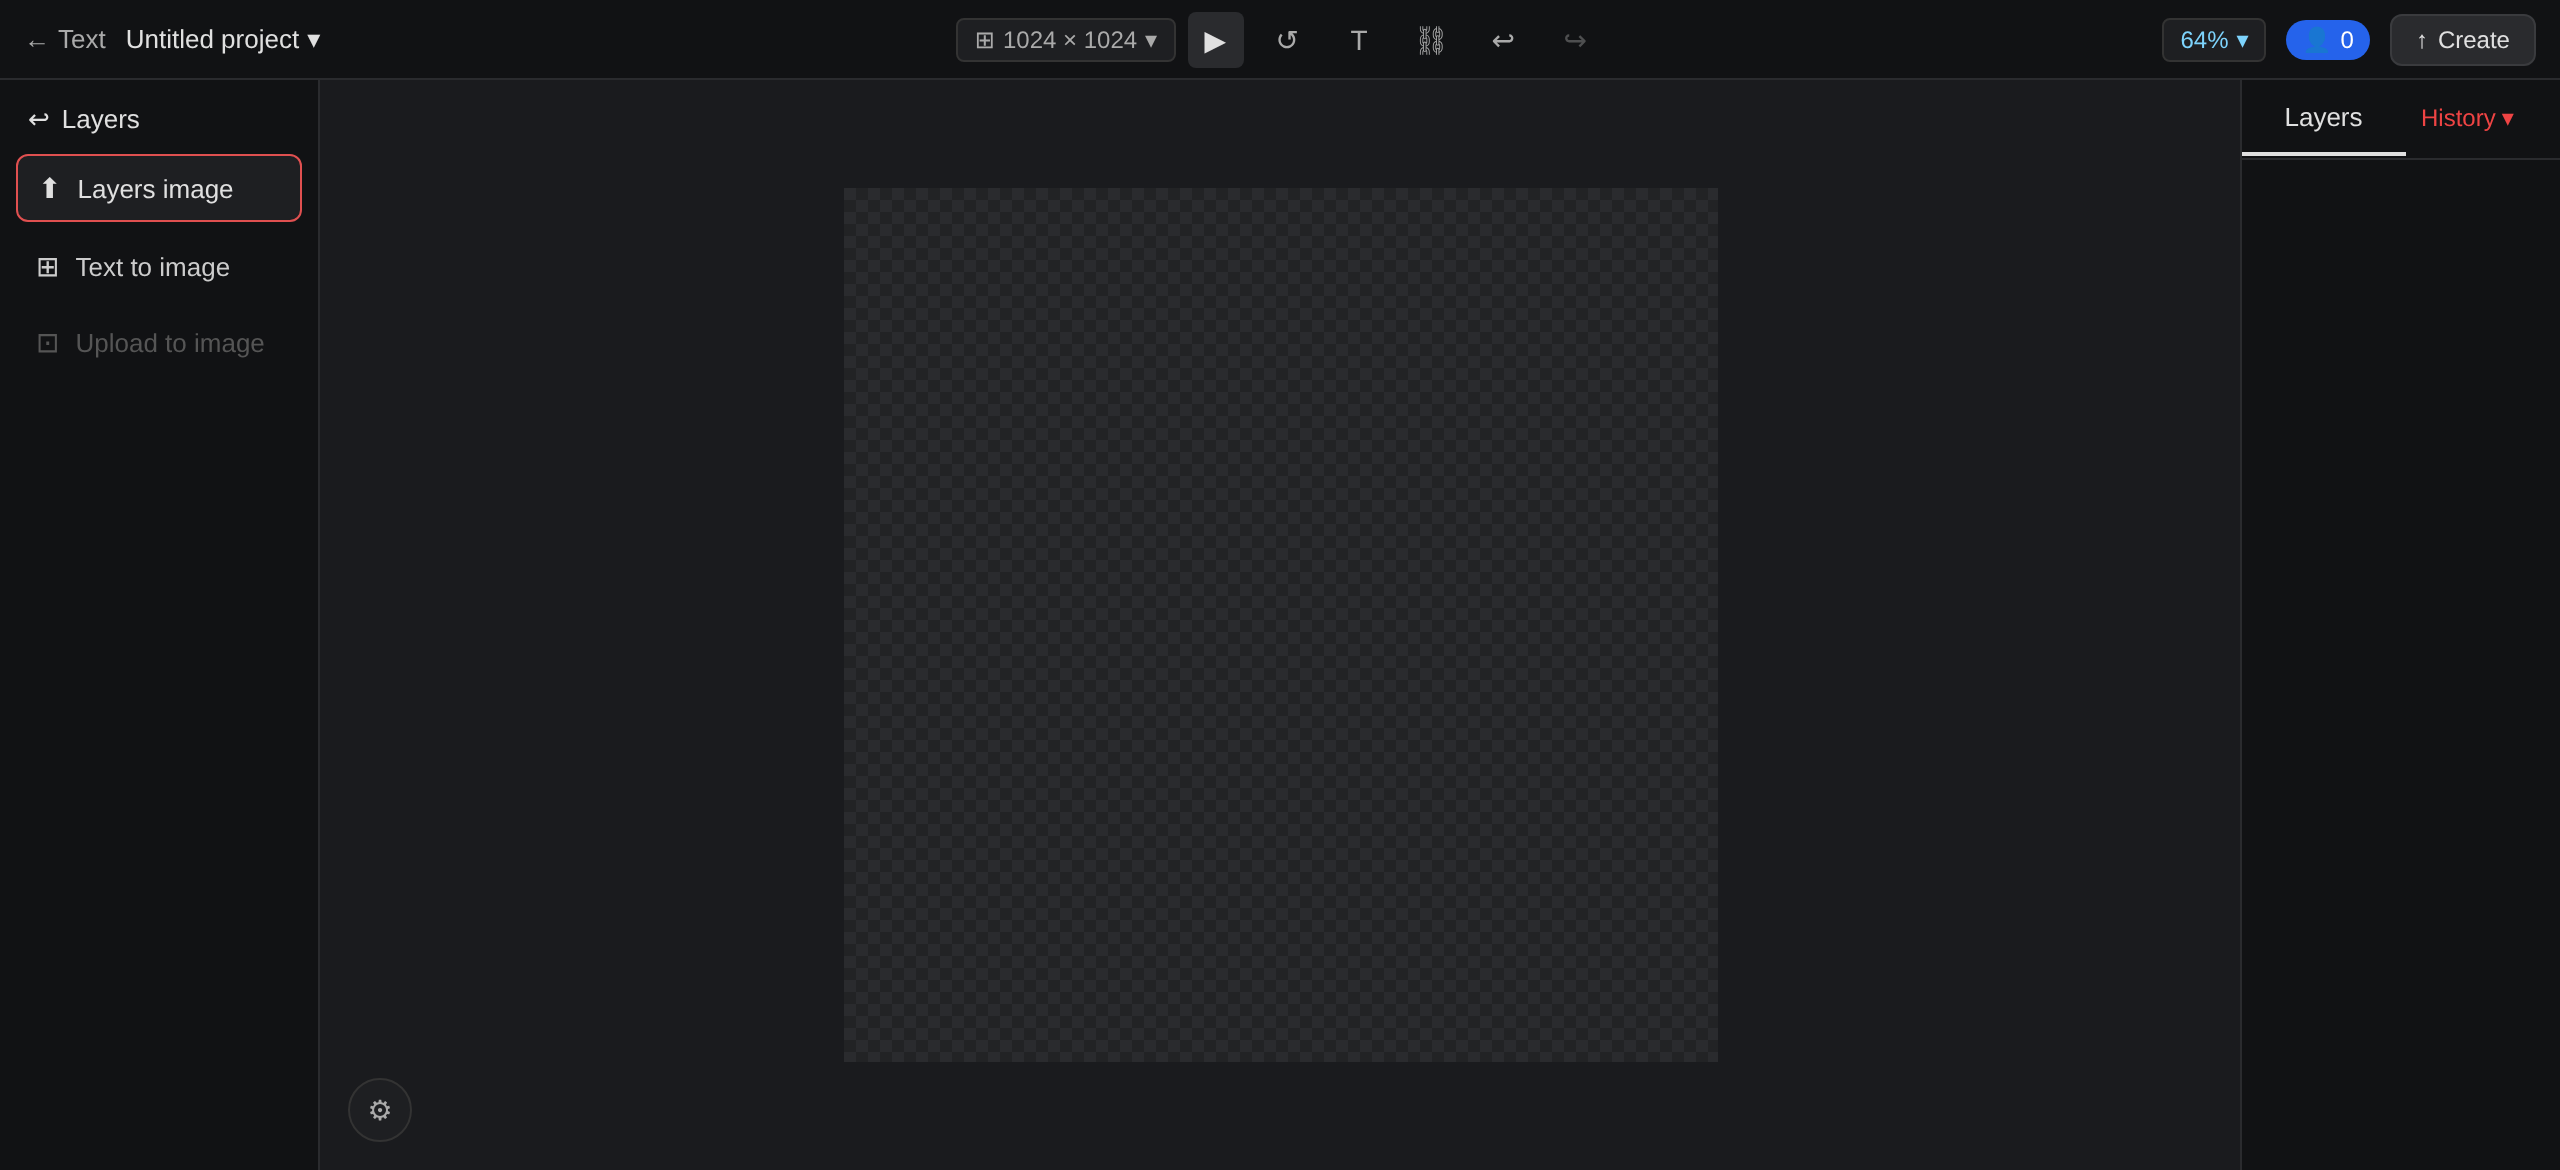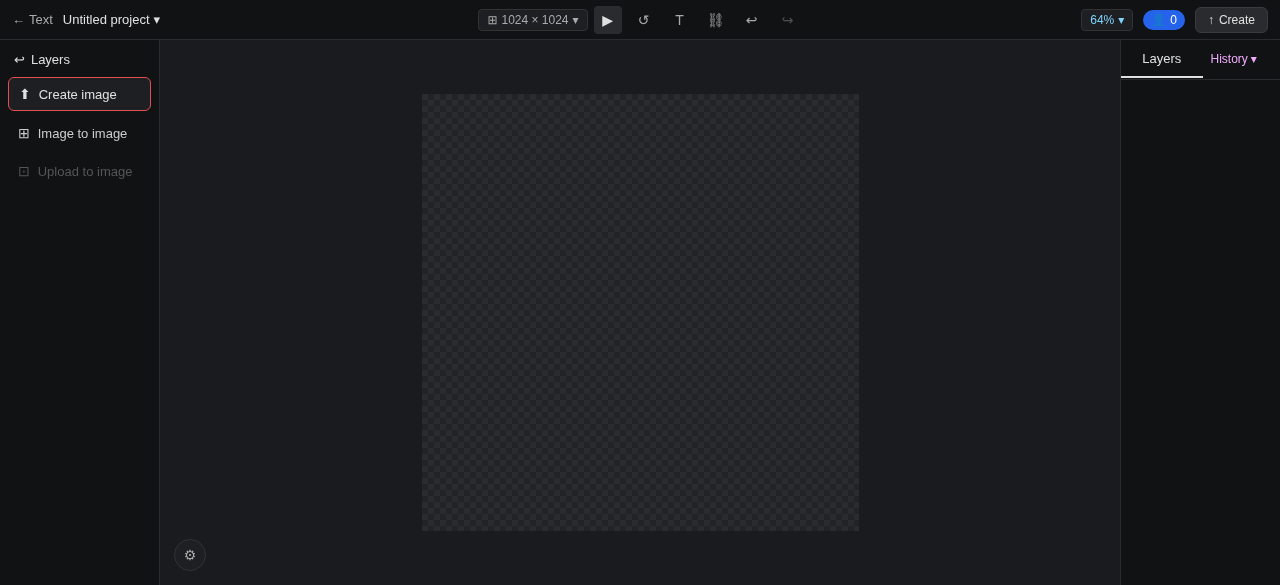--- a/index.html
+++ b/index.html
@@ -222,21 +222,21 @@
     .right-tab {
       flex: 1;
       text-align: center;
       font-size: 13px;
       color: #e0e0e0;
       padding: 10px;
       border-bottom: 2px solid #e0e0e0;
       cursor: pointer;
     }
     .right-tab.inactive {
-      color: #f0abfc;
+      color: #ef4444;
       border-bottom: 2px solid transparent;
     }
     .right-tab-dropdown {
       display: flex;
       align-items: center;
       gap: 3px;
       font-size: 12px;
       color: #777;
       padding: 10px 8px;
       cursor: pointer;
@@ -312,26 +312,26 @@
 <div class="main">
 
   <div class="left-sidebar">
     <div class="create-header">
       <span>↩</span>
       <span>Layers</span>
     </div>
 
     <div class="sidebar-item active">
       <span class="sidebar-icon">⬆</span>
-      <span>Create image</span>
+      <span>Layers image</span>
     </div>
 
     <div class="sidebar-item">
       <span class="sidebar-icon">⊞</span>
-      <span>Image to image</span>
+      <span>Text to image</span>
     </div>
 
     <div class="sidebar-item disabled">
       <span class="sidebar-icon">⊡</span>
       <span>Upload to image</span>
     </div>
   </div>
 
   <div class="canvas-area">
     <div class="canvas-checkered"></div>

